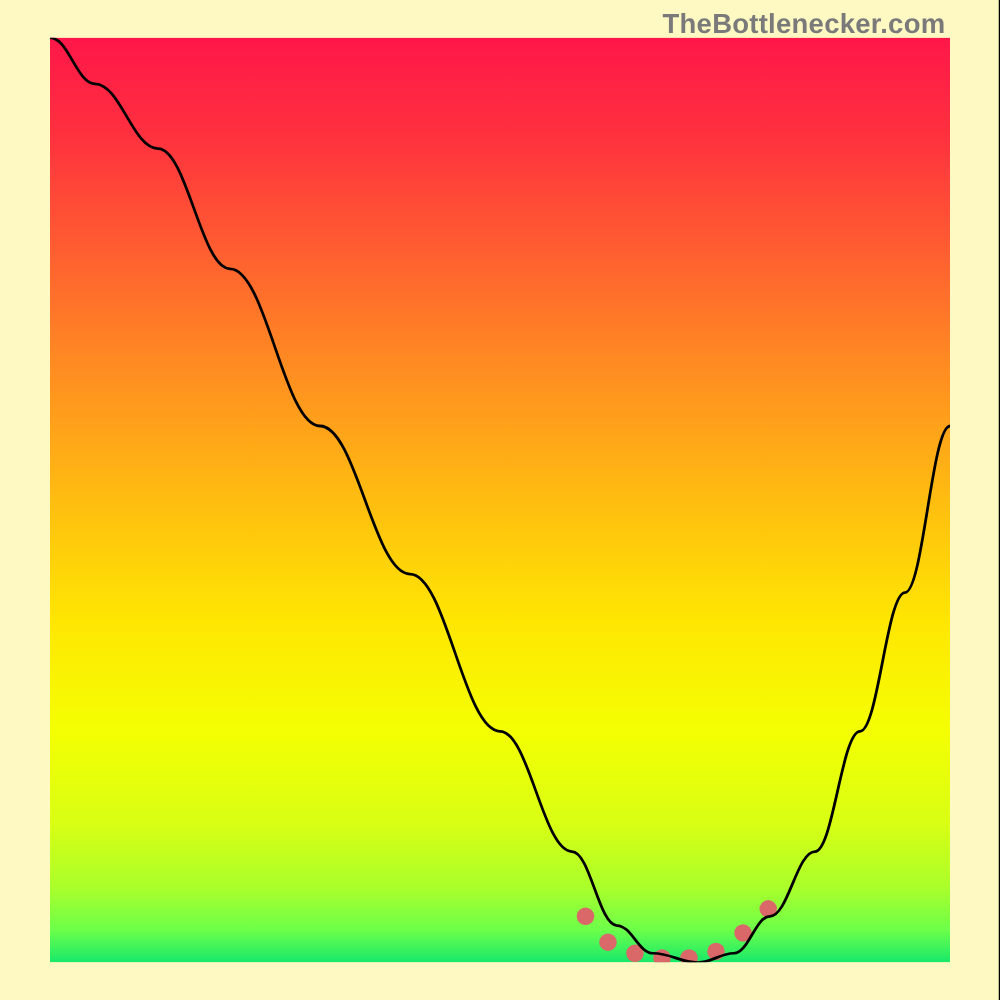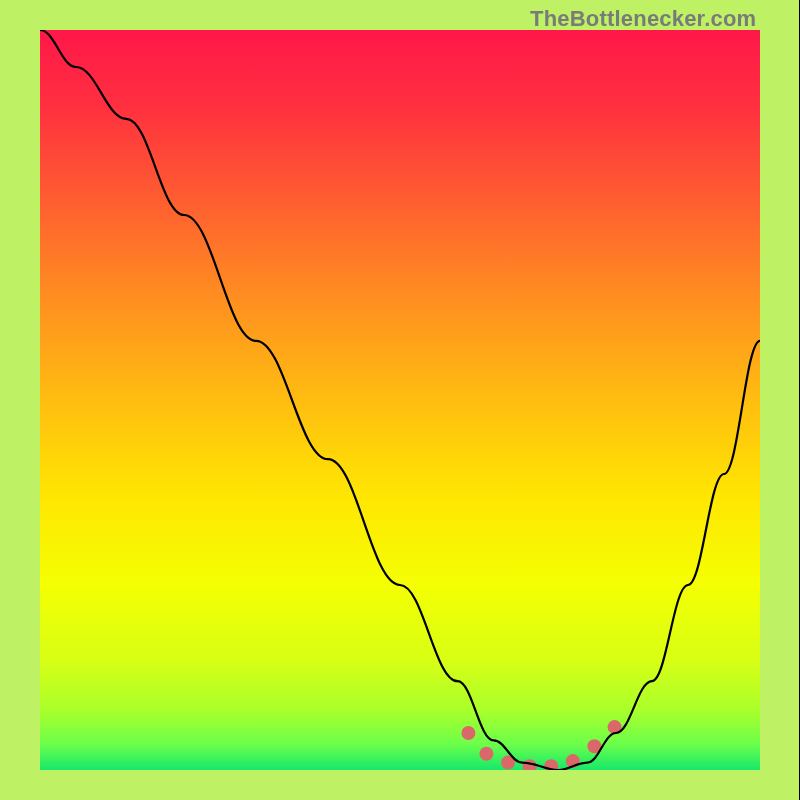--- a/index.html
+++ b/index.html
@@ -9,21 +9,21 @@
     height: 800px;
     background: #000;
     overflow: hidden;
   }
   .frame {
     position: absolute;
     left: 0;
     top: 0;
     width: 799px;
     height: 800px;
-    background: #bef264;
+    background: #fef9c3;
   }
   .plot {
     position: absolute;
     left: 40px;
     top: 30px;
     width: 720px;
     height: 740px;
     overflow: hidden;
   }
   .watermark {

